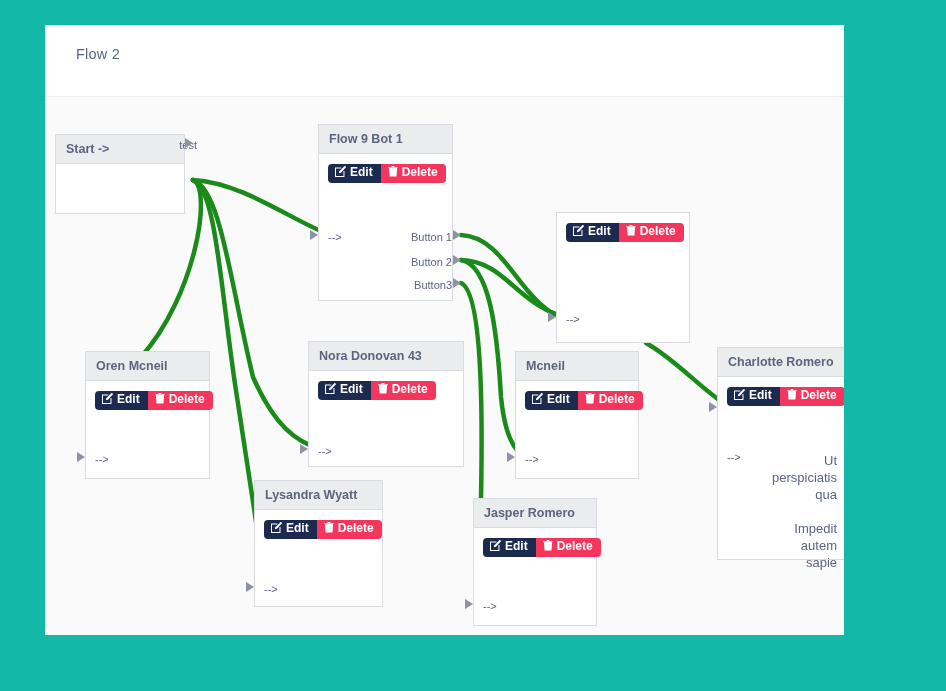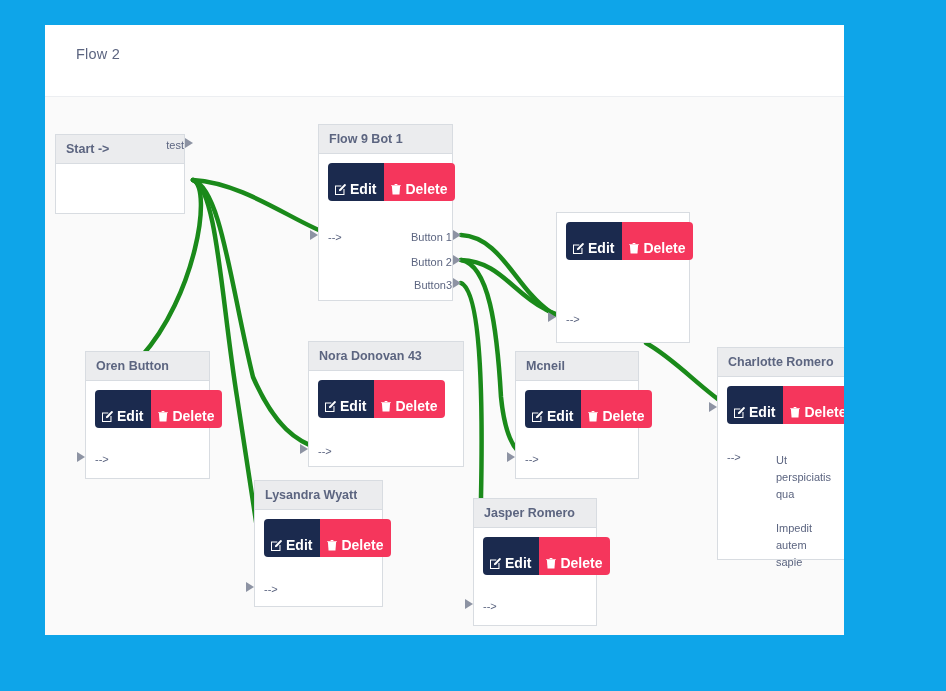--- a/index.html
+++ b/index.html
@@ -6,21 +6,21 @@
     margin: 0;
     padding: 0;
     background: #fdfdfc;
     font-family: "Liberation Sans", sans-serif;
   }
   #stage {
     position: relative;
     width: 946px;
     height: 691px;
     overflow: hidden;
-    background: #0ea5e9;
+    background: #14b8a6;
   }
   
   #flow-card {
     position: absolute;
     left: 45px;
     top: 25px;
     width: 799px;
     height: 610px;
     background: #ffffff;
     box-shadow: 0 0 0 0 rgba(0,0,0,0);
@@ -87,24 +87,24 @@
     height: calc(100% - 29px);
     padding: 9px 9px 0 9px;
     box-sizing: border-box;
   }
   .btn-group {
     display: inline-flex;
     border-radius: 4px;
     overflow: hidden;
   }
   .btn {
-    font-size: 14px;
+    font-size: 12px;
     font-weight: bold;
     color: #ffffff;
-    padding: 19px 8px 5px 7px;
+    padding: 2px 8px 5px 7px;
     display: inline-flex;
     align-items: center;
     gap: 4px;
     white-space: nowrap;
     cursor: pointer;
     line-height: 1;
   }
   .btn-edit { background: #1b2a4e; }
   .btn-delete { background: #f5365c; }
   .btn svg { display: block; }
@@ -127,22 +127,23 @@
   .port-marker {
     position: absolute;
     width: 0; height: 0;
     border-top: 5px solid transparent;
     border-bottom: 5px solid transparent;
     border-left: 8px solid #8d93a3;
     z-index: 4;
   }
   .body-text {
     position: absolute;
-    right: 9px;
-    font-size: 11px;
+    right: 24px;
+    text-align: right;
+    font-size: 13px;
     color: #5c6580;
     line-height: 17px;
     width: 76px;
     overflow: hidden;
   }
 </style>
 </head>
 <body>
 
 <div id="stage">
@@ -163,21 +164,21 @@
           <path d="M416,163 C444,168 452,230 456,300 C460,340 470,356 482,360" fill="none" stroke="#1a8a1a" stroke-width="4.5" stroke-linecap="round"></path>
           <path d="M416,186 C436,195 438,300 436,400 C436,462 436,496 440,507" fill="none" stroke="#1a8a1a" stroke-width="4.5" stroke-linecap="round"></path>
           <path d="M601,246 C630,262 656,292 684,310" fill="none" stroke="#1a8a1a" stroke-width="4.5" stroke-linecap="round"></path>
         </svg>
       <div id="node-layer">
           <div class="node" style="left: 10px; top: 37px; width: 130px; height: 80px;">
             <div class="node-header">
               <div class="node-title">Start -&gt;</div>
             </div>
             <div class="node-body"></div>
-            <div class="port-row port-out" style="position: absolute; left: 0px; width: 100%; top: -1px;">
+            <div class="port-row port-out" style="position: absolute; left: 0px; width: 100%; top: -1px; padding-left: 13px;">
               <span>test</span>
             </div>
           </div>
           <div class="port-marker" style="left: 140px; top: 41px;"></div>
           <div class="node" style="left: 273px; top: 27px; width: 135px; height: 177px;">
             <div class="node-header">
               <div class="node-title">Flow 9 Bot 1</div>
             </div>
             <div class="node-body"><div class="btn-group">
                 <div class="btn btn-edit">
@@ -265,21 +266,21 @@
                 <div>autem</div>
                 <div>sapie</div>
               </div></div>
             <div class="port-row port-in" style="position: absolute; left: 0px; width: 100%; top: 98px;">
               <span>--&gt;</span>
             </div>
           </div>
           <div class="port-marker" style="left: 664px; top: 305px;"></div>
           <div class="node" style="left: 40px; top: 254px; width: 125px; height: 128px;">
             <div class="node-header">
-              <div class="node-title">Oren Button</div>
+              <div class="node-title">Oren Mcneil</div>
             </div>
             <div class="node-body"><div class="btn-group">
                 <div class="btn btn-edit">
                   <svg width="11" height="11" viewBox="0 0 16 16">
                     <path fill="#ffffff" d="M0 2.2h9.2v1.5H1.5v10.8h10.8V7.2h1.5V16H0z"></path>
                     <path fill="#ffffff" d="M15.4.3 13.9 0 6.4 7.5l-.9 3.1 3.1-.9L16 1.8z"></path>
                   </svg>
                   <span>Edit</span>
                 </div>
                 <div class="btn btn-delete">

